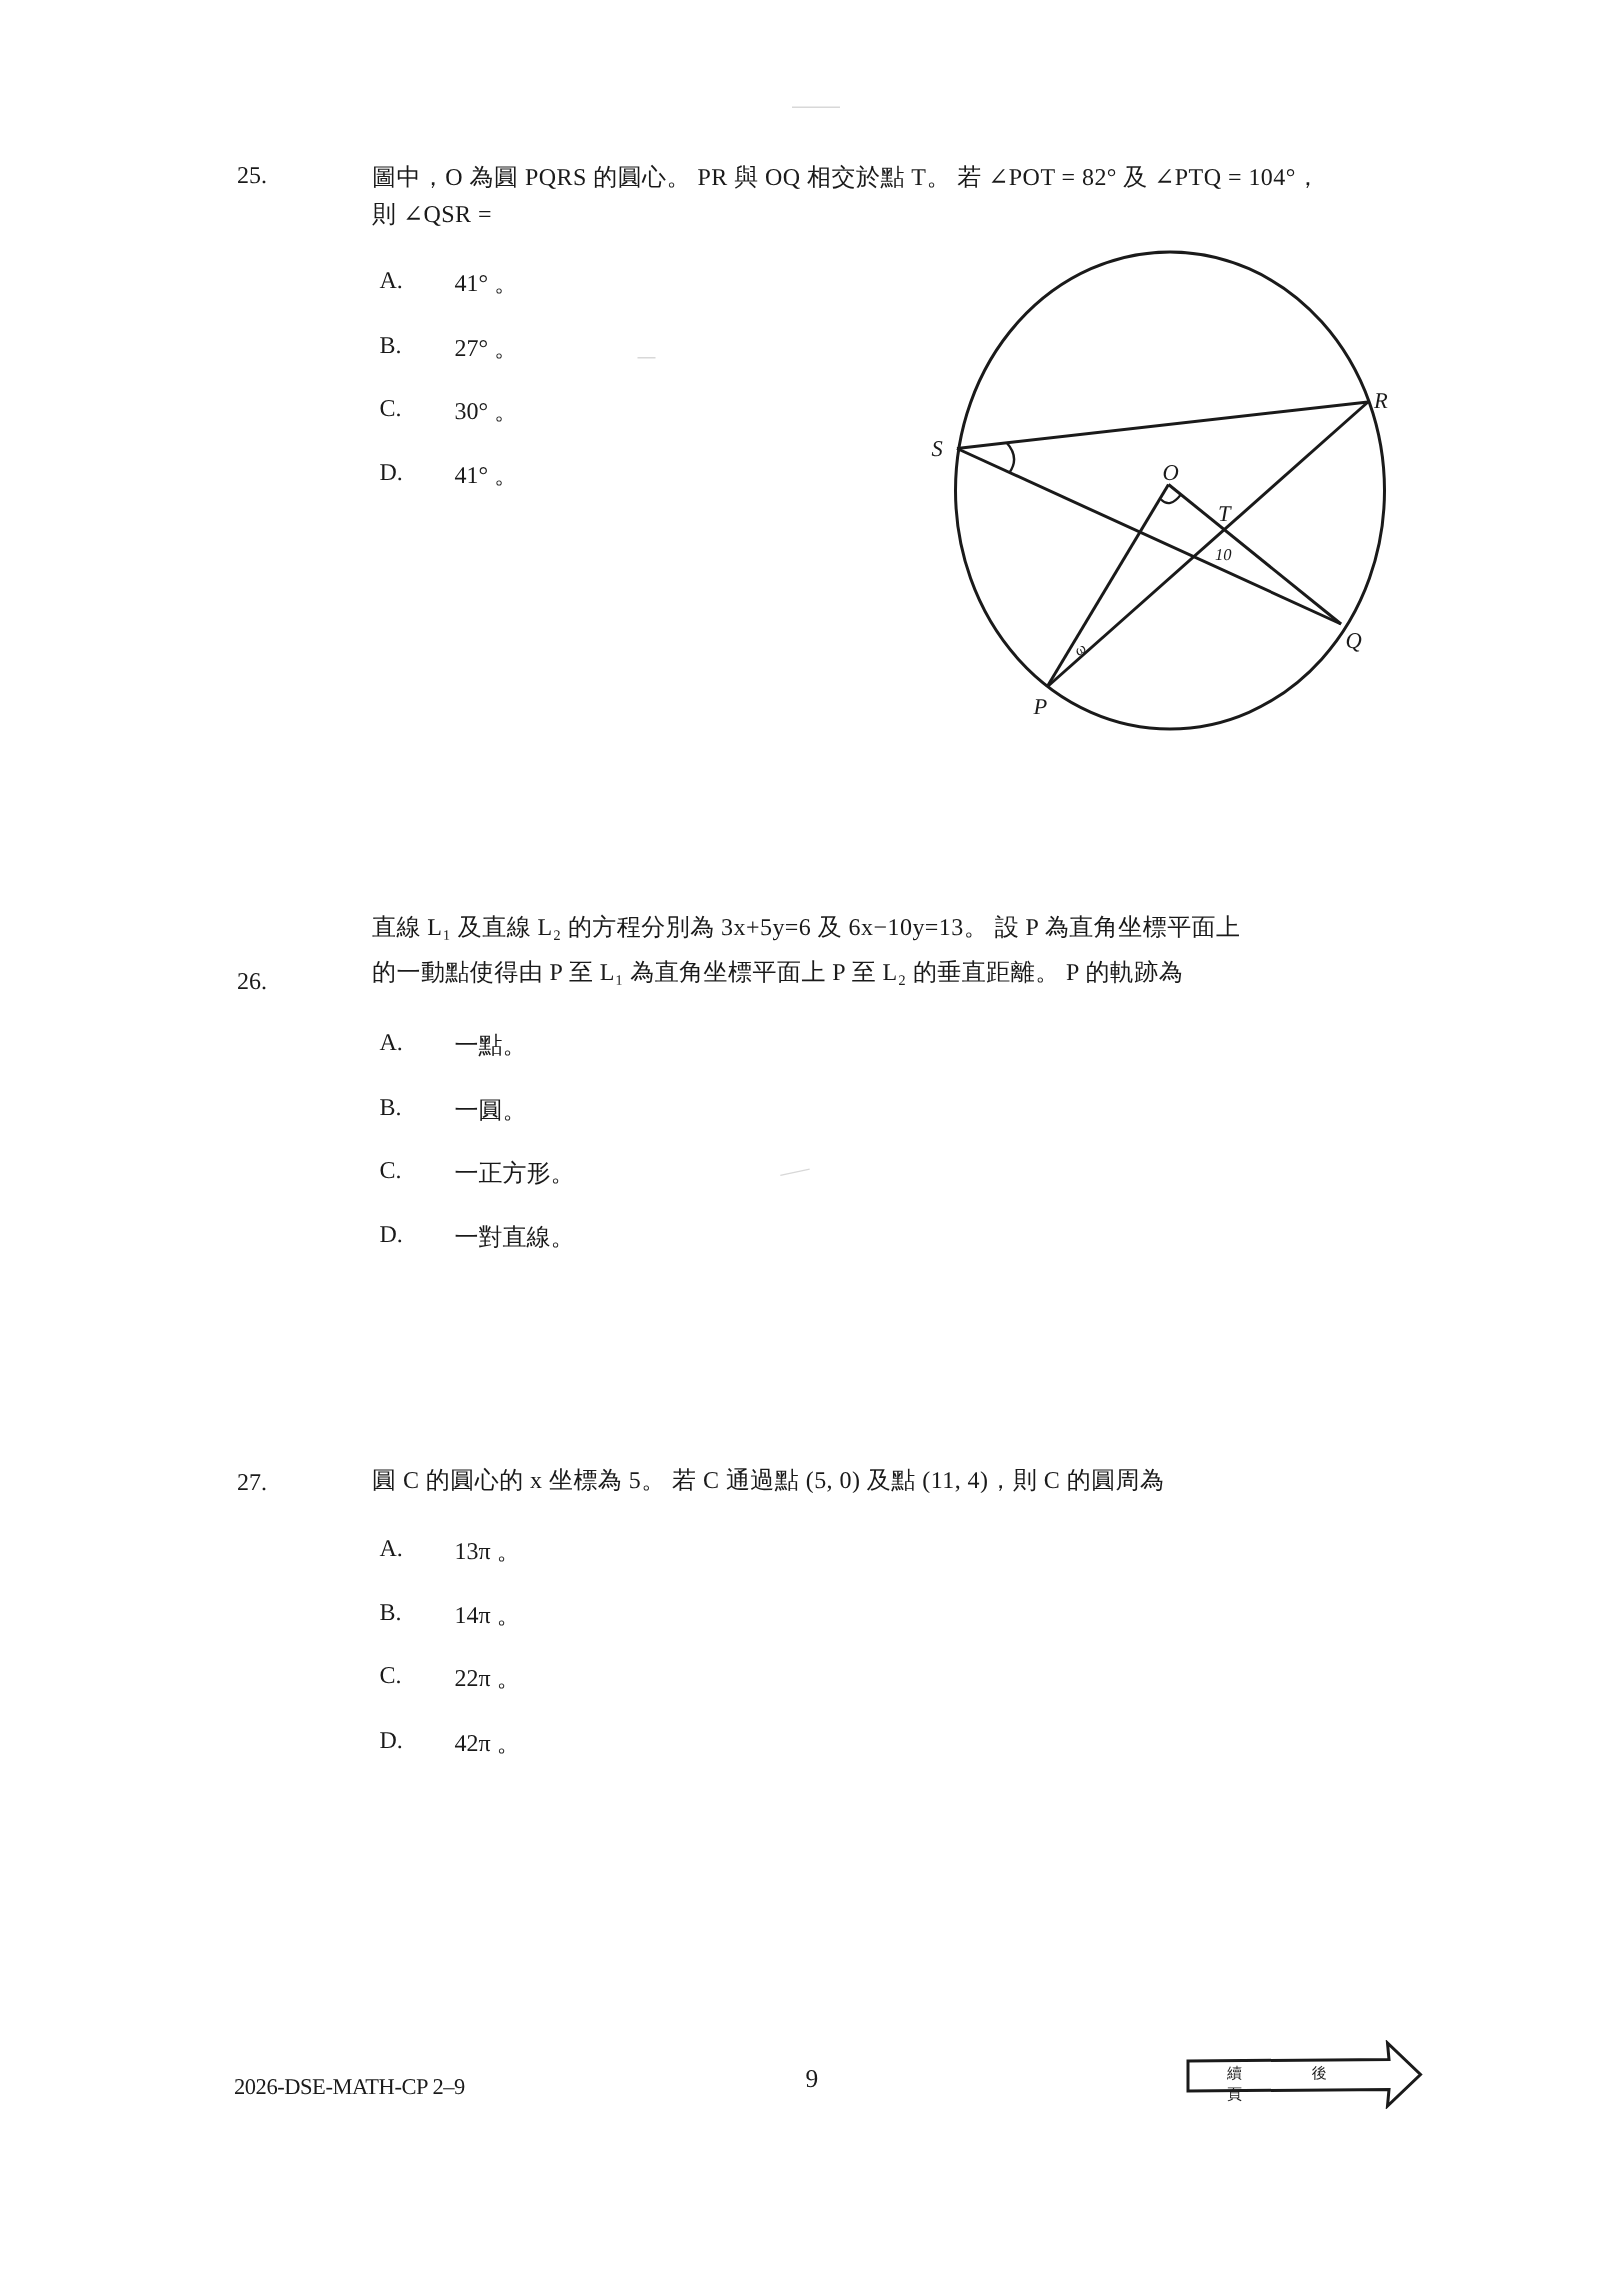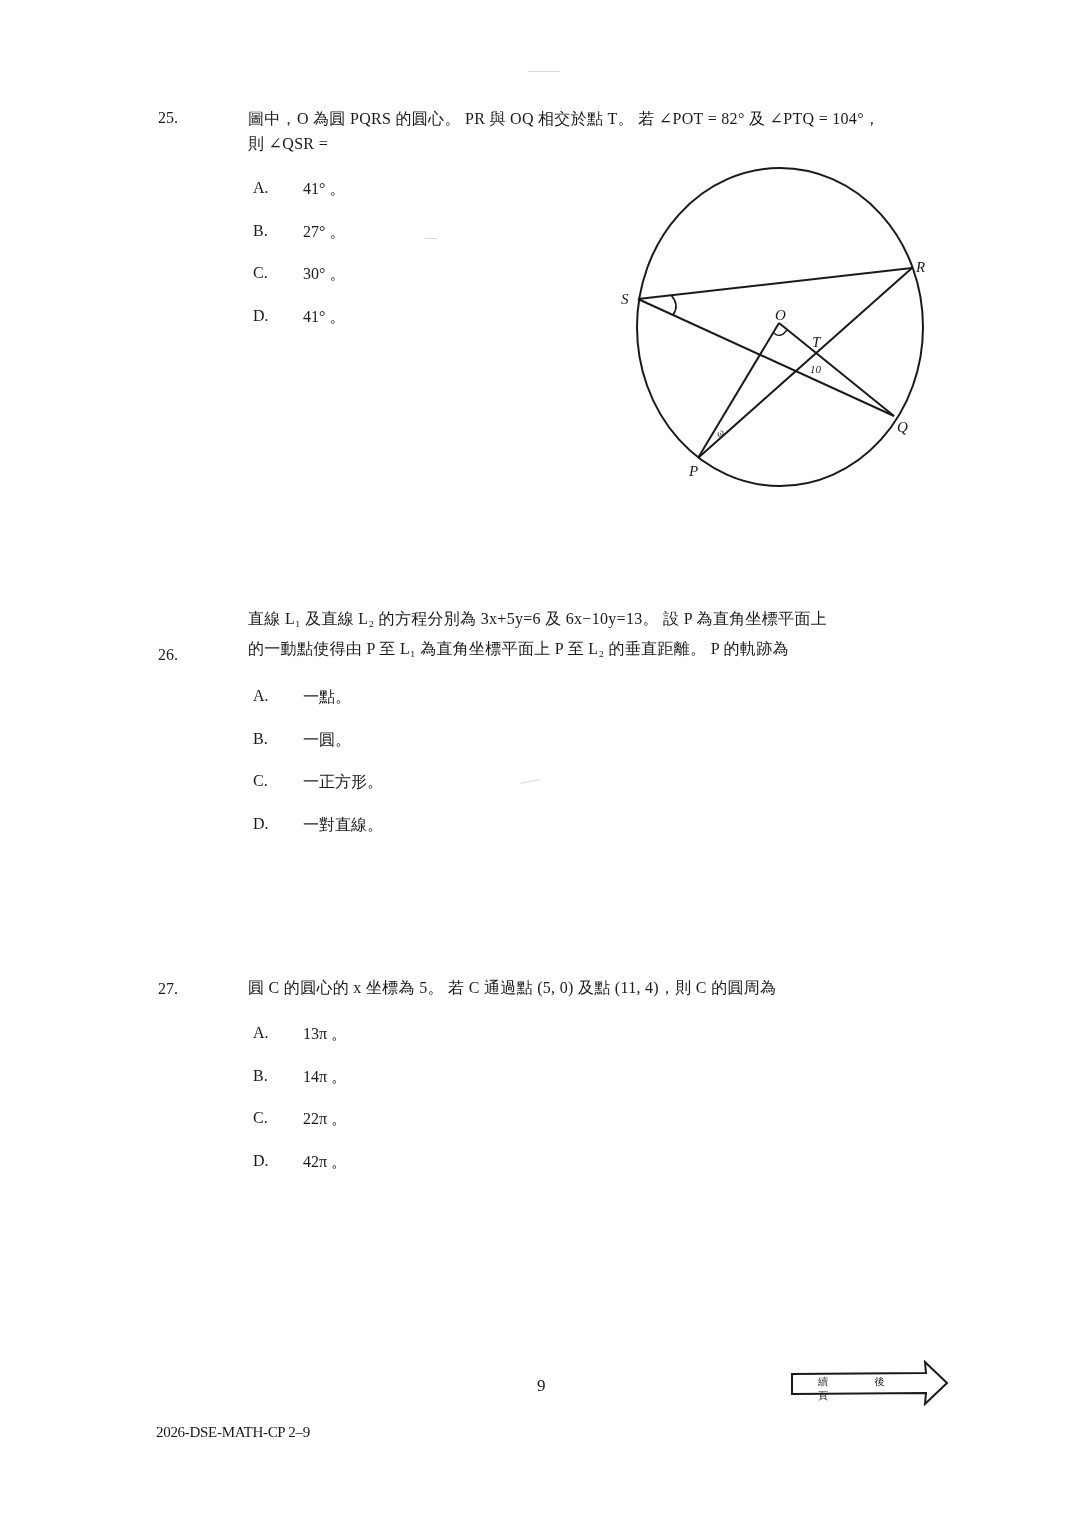--- a/index.html
+++ b/index.html
@@ -8,21 +8,21 @@
     background: #ffffff; color: #1a1a1a;
     font-family: "Liberation Serif", "DejaVu Serif", serif;
   }
   .abs { position: absolute; }
   .qnum { font-size: 16px; }
   .qtext { font-size: 16px; line-height: 29px; letter-spacing: 0.3px; margin-left: 42px; }
   .opt { position: absolute; font-size: 16px; }
   .opt .lbl { position: absolute; left: 0; }
   .opt .val { position: absolute; left: 50px; white-space: nowrap; }
   .smudge { position: absolute; background: #d8d8d8; height: 1px; }
-  .footer-code { font-size: 15px; letter-spacing: -0.3px; margin-top: 40px; }
+  .footer-code { font-size: 15px; letter-spacing: -0.3px; }
   .pageno { font-size: 17px; }
   .arrow-text { font-size: 10px; letter-spacing: 22px; }
   svg text { font-family: "Liberation Serif", "DejaVu Serif", serif; font-style: italic; }
 </style>
 </head>
 <body>
 
 <div class="smudge" style="left:528px;top:71px;width:32px;"></div>
 <div class="smudge" style="left:425px;top:238px;width:12px;"></div>
 <div class="smudge" style="left:520px;top:781px;width:20px;transform:rotate(-12deg);"></div>

